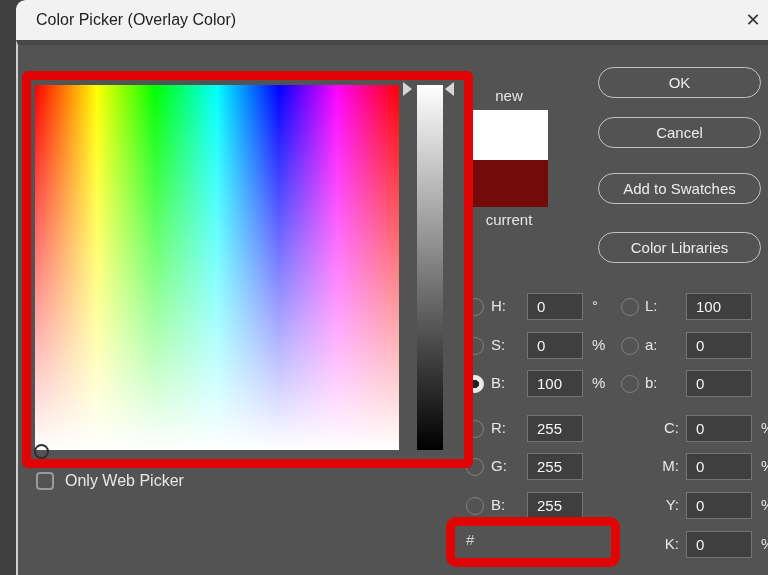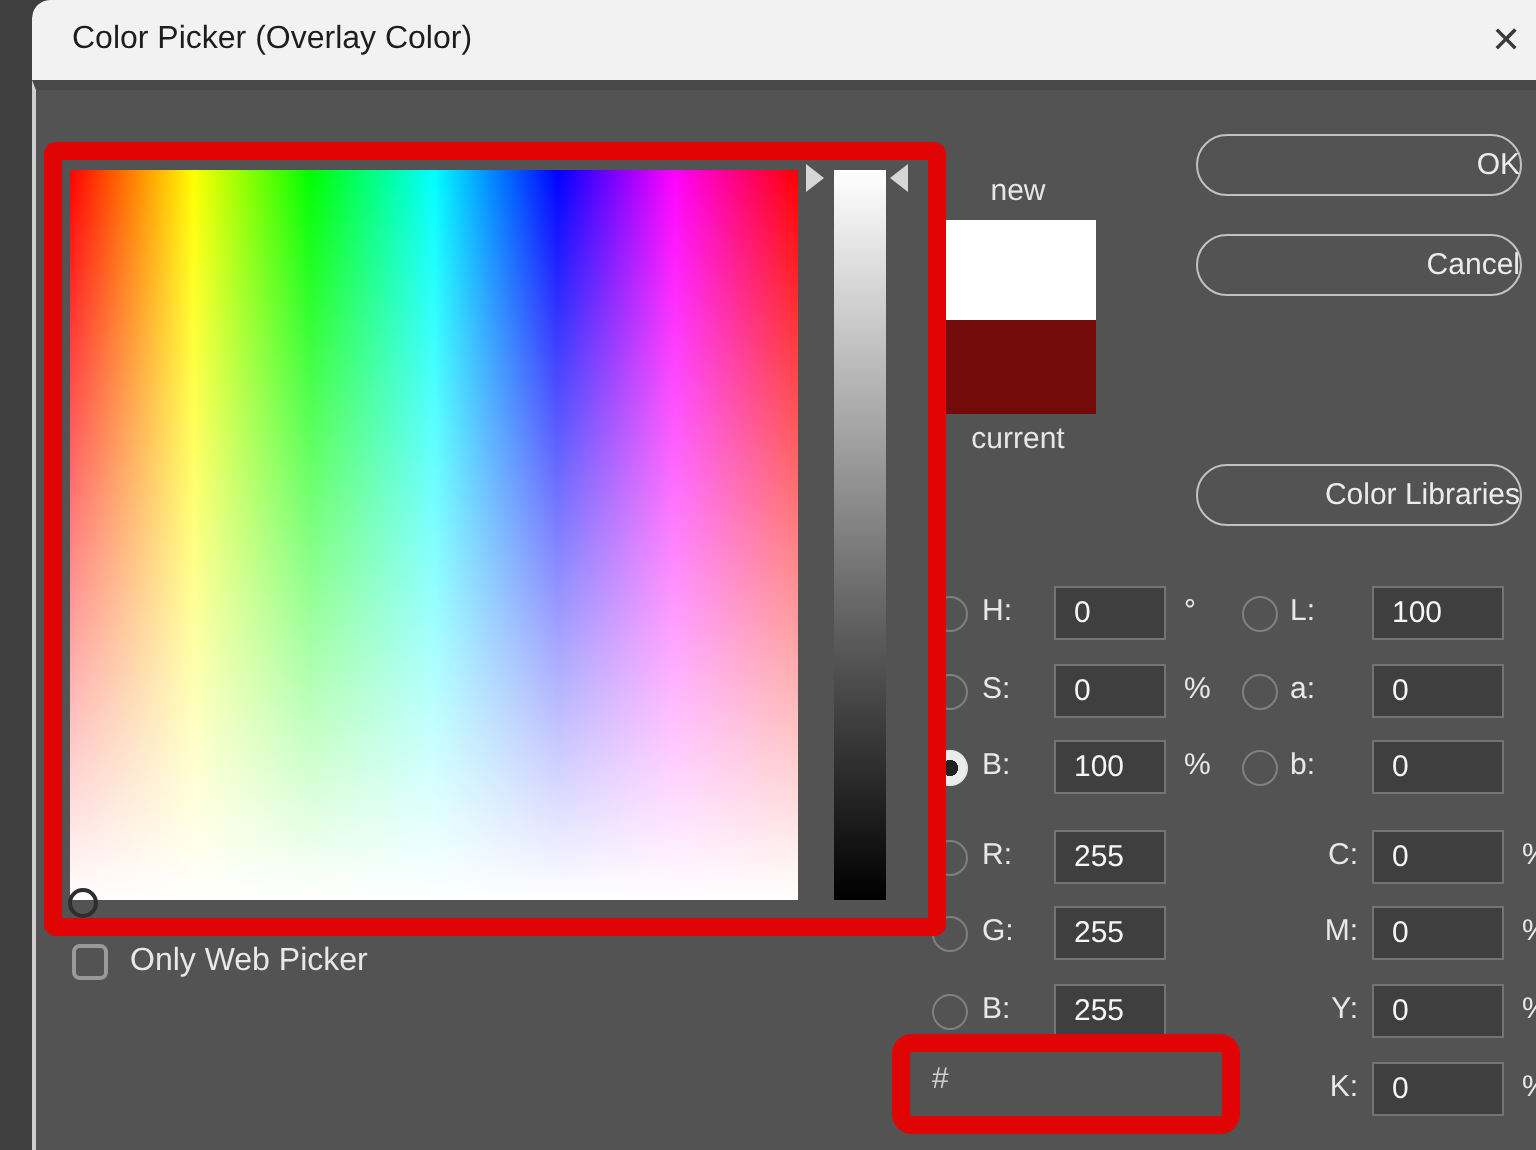--- a/index.html
+++ b/index.html
@@ -20,21 +20,21 @@
   .vslider{position:absolute;left:399px;top:40px;width:26px;height:365px;background:linear-gradient(to bottom,#ffffff,#000000);}
   .tri{position:absolute;width:0;height:0;border-top:7px solid transparent;border-bottom:7px solid transparent;top:37px;}
   .tri-l{left:385px;border-left:9px solid #d6d6d6;}
   .tri-r{left:427px;border-right:9px solid #d6d6d6;}
   
   .swlabel{position:absolute;left:452px;width:78px;text-align:center;font-size:15px;color:#e6e6e6;}
   .sw{position:absolute;left:452px;width:78px;}
   .sw-new{top:65px;height:50px;background:#ffffff;}
   .sw-cur{top:115px;height:47px;background:#730b0b;}
   
-  .btn{position:absolute;left:580px;width:163px;height:31px;border:1px solid #c2c2c2;border-radius:16px;background:transparent;color:#ececec;font-size:15px;font-family:"Liberation Sans",sans-serif;text-align:right;line-height:29px;box-sizing:border-box;cursor:default;}
+  .btn{position:absolute;left:580px;width:163px;height:31px;border:1px solid #c2c2c2;border-radius:16px;background:transparent;color:#ececec;font-size:15px;font-family:"Liberation Sans",sans-serif;text-align:center;line-height:29px;box-sizing:border-box;cursor:default;}
   
   .row{position:absolute;height:27px;}
   .radio{position:absolute;width:16px;height:16px;border:1px solid #808080;border-radius:50%;top:5px;background:transparent;}
   .radio.sel{border-color:#e8e8e8;background:radial-gradient(circle at center,#222222 0 4px,#ececec 4px);}
   .rlabel{position:absolute;top:4px;font-size:15px;color:#e8e8e8;}
   .field{position:absolute;top:0;height:27px;background:#3f3f3f;border:1px solid #747474;color:#f5f5f5;font-size:15px;font-family:"Liberation Sans",sans-serif;padding:0 0 0 9px;box-sizing:border-box;}
   .unit{position:absolute;top:4px;font-size:15px;color:#e8e8e8;}
   
   .hex-prefix{position:absolute;left:448px;top:486px;font-size:15px;color:#cfcfcf;z-index:10;}
   .hex-field{position:absolute;left:470px;top:480px;width:116px;height:31px;z-index:10;}
@@ -62,20 +62,21 @@
     <div class="ann ann1"></div>
     <div class="ann ann2"></div>
 
     <div class="swlabel" style="top:42px;">new</div>
     <div class="sw sw-new"></div>
     <div class="sw sw-cur"></div>
     <div class="swlabel" style="top:166px;">current</div>
 
     <div class="btn" style="top:22px;">OK</div>
     <div class="btn" style="top:72px;">Cancel</div>
+    <div class="btn" style="top:128px;">Add to Swatches</div>
     <div class="btn" style="top:187px;">Color Libraries</div>
 
     <div class="row" style="left:0;top:248px;width:600px;">
       <span class="radio" style="left:448px;"></span>
       <span class="rlabel" style="left:473px;">H:</span>
       <input class="field" style="left: 509px; width: 56px;" value="0">
       <span class="unit" style="left:574px;">°</span>
     </div>
     <div class="row" style="left:0;top:287px;width:600px;">
       <span class="radio" style="left:448px;"></span>

